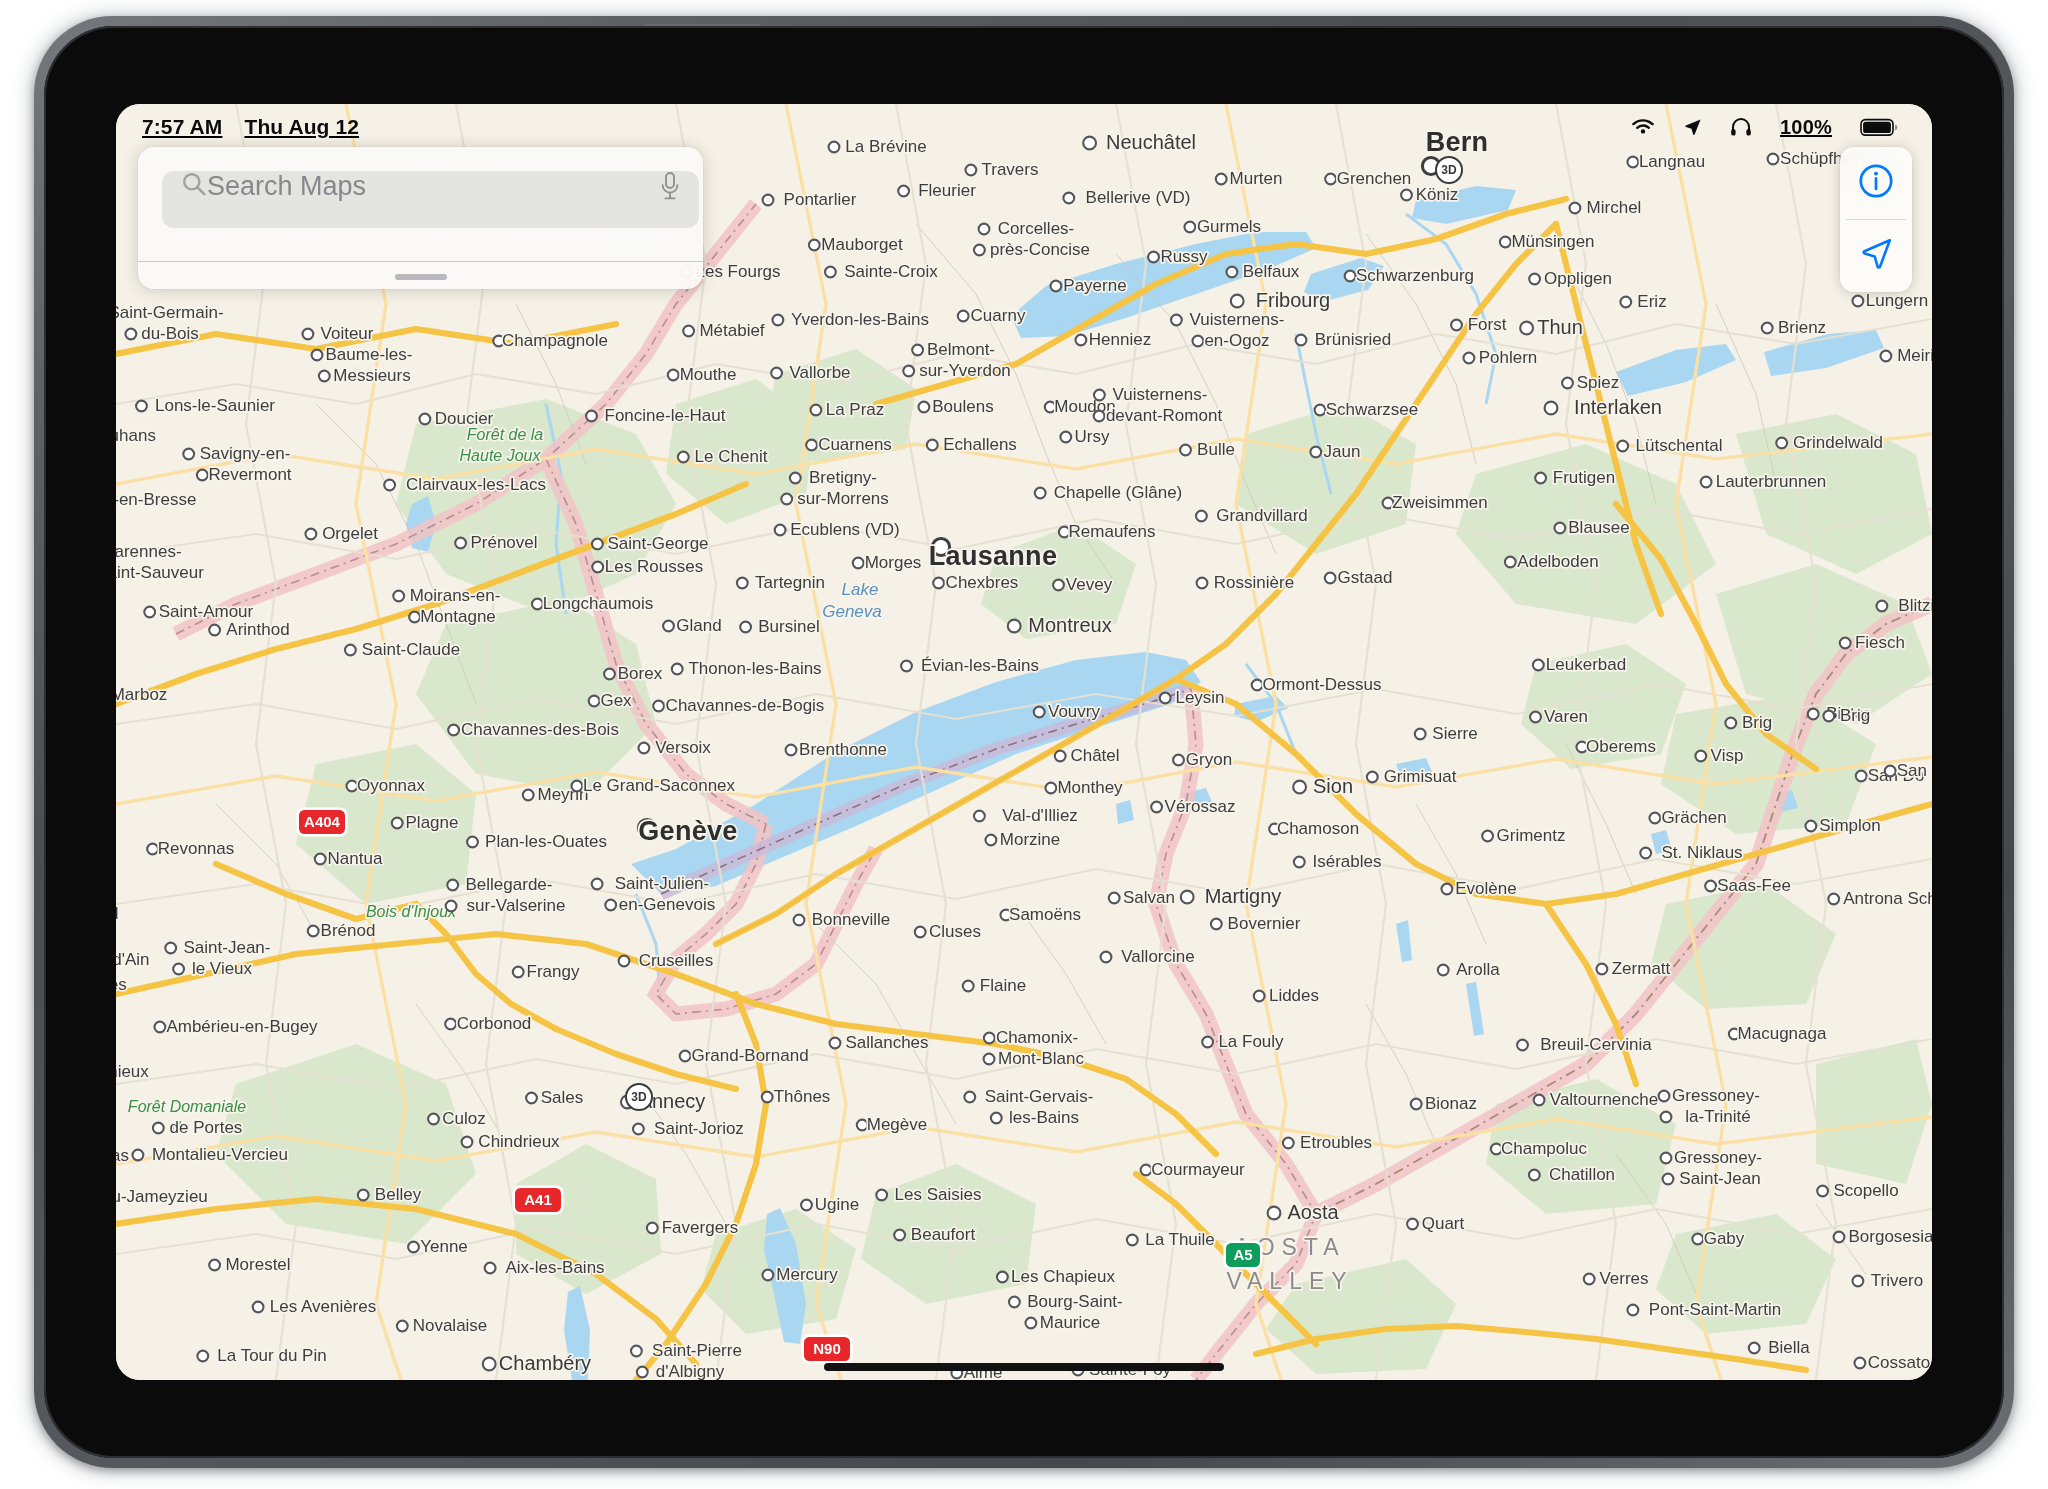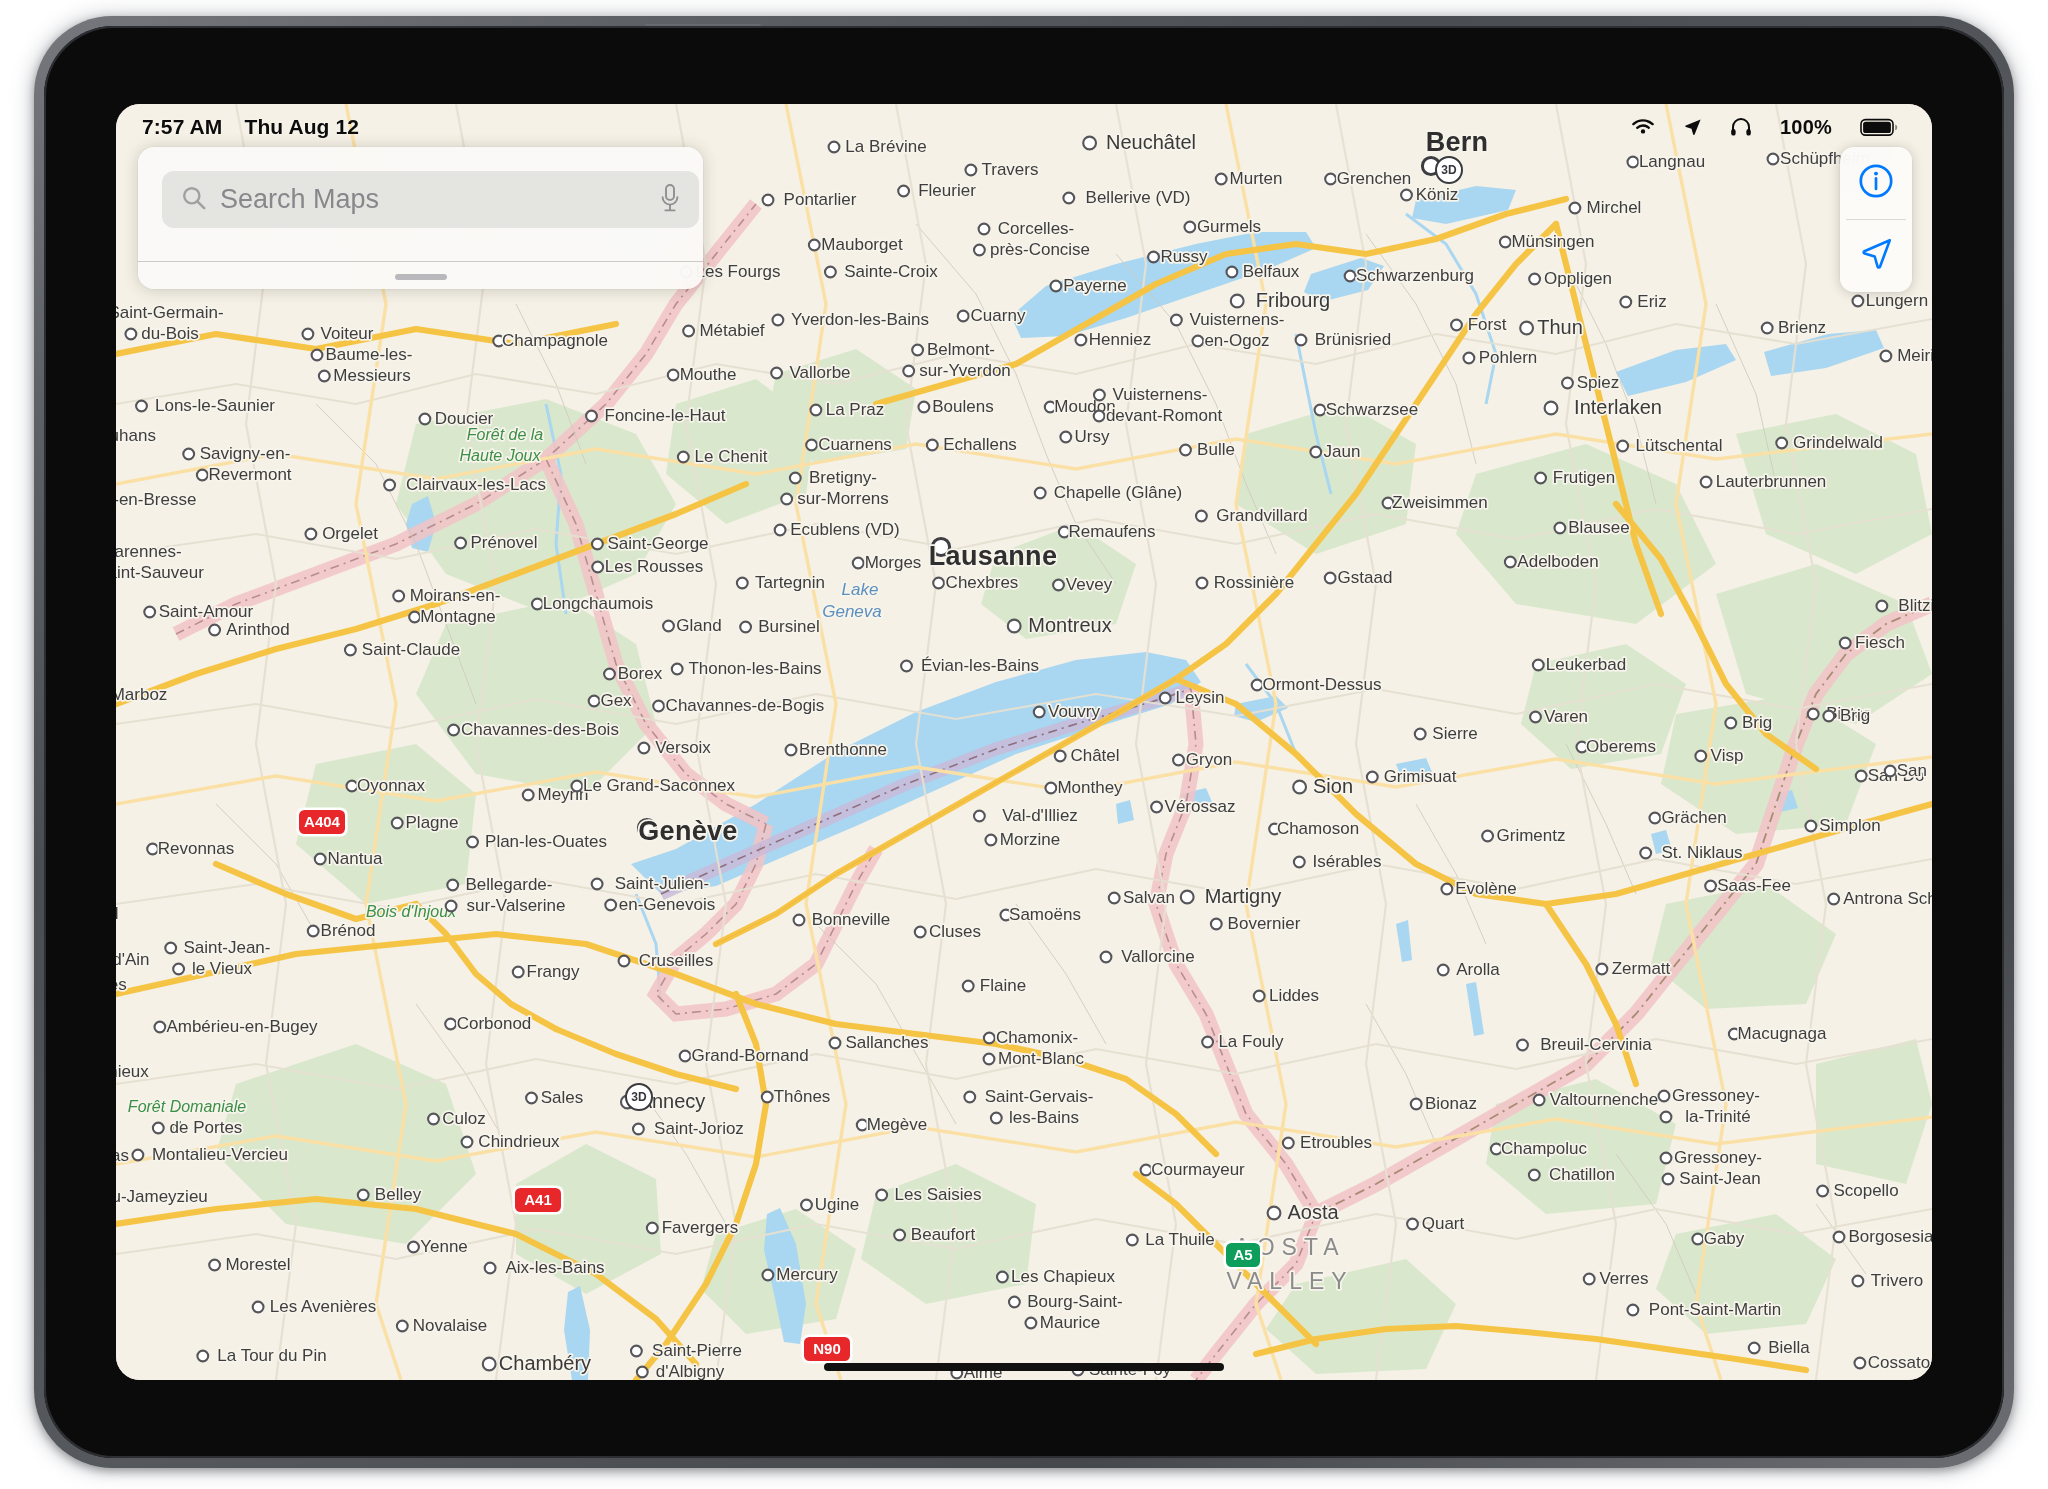--- a/index.html
+++ b/index.html
@@ -36,21 +36,21 @@
   .btn-vol-a { left: 26px; top: 228px; width: 10px; height: 84px; border-radius: 4px 0 0 4px; }
   .btn-vol-b { left: 26px; top: 334px; width: 10px; height: 84px; border-radius: 4px 0 0 4px; }
   .btn-power { left: 610px; top: 8px; width: 118px; height: 10px; border-radius: 4px 4px 0 0; }
   .cam-dot { position: absolute; left: 60px; top: 730px; width: 9px; height: 9px; border-radius: 50%;
              background: #3c3f43; box-shadow: inset 0 0 3px #15171a; }
 
   
   .statusbar {
     position: absolute; left: 0; top: 0; width: 100%; height: 46px;
     display: flex; align-items: center; justify-content: space-between;
-    padding: 0 34px 0 26px; z-index: 40; pointer-events: none;
+    padding: 0 34px 0 26px; z-index: 40; pointer-events: none; text-decoration: underline;
   }
   .sb-left { display: flex; align-items: center; gap: 22px; }
   .sb-time, .sb-date {
     font-size: 21px; font-weight: 700; color: #0c0c0c; letter-spacing: .1px;
     text-shadow: 0 0 3px rgba(255,255,255,.5);
   }
   .sb-right { display: flex; align-items: center; gap: 28px; }
   .sb-right svg { display: block; }
   .sb-pct { font-size: 20px; font-weight: 600; color: #0c0c0c; letter-spacing: .2px; }
 
@@ -58,22 +58,22 @@
   .search-card {
     position: absolute; left: 22px; top: 43px; width: 565px; height: 142px;
     background: rgba(251,250,247,.93);
     border-radius: 16px; z-index: 35;
     box-shadow: 0 1px 16px rgba(40,38,30,.20), 0 0 0 .5px rgba(0,0,0,.06);
     -webkit-backdrop-filter: blur(22px); backdrop-filter: blur(22px);
     overflow: hidden;
   }
   .search-field {
     position: absolute; left: 24px; top: 24px; width: 537px; height: 57px;
-    background: #e4e4e0; border-radius: 12px; display: flex; align-items: center;
-    padding: 0 18px 0 19px; gap: 13px;
+    background: #e4e4e0; border-radius: 12px; display: flex; align-items: flex-start;
+    padding: 0 18px 0 19px; 
   }
   .search-field .sicon { flex: none; opacity: .55; }
   .search-input {
     flex: 1; border: none; outline: none; background: transparent;
     font-family: "Liberation Sans", sans-serif; font-size: 27px; color: #1c1c1e;
   }
   .search-input::placeholder { color: #87878c; }
   .mic-btn { flex: none; opacity: .62; cursor: pointer; }
   .card-sep { position: absolute; left: 0; right: 0; bottom: 27px; height: 1px; background: rgba(60,60,67,.26); }
   .grabber {

